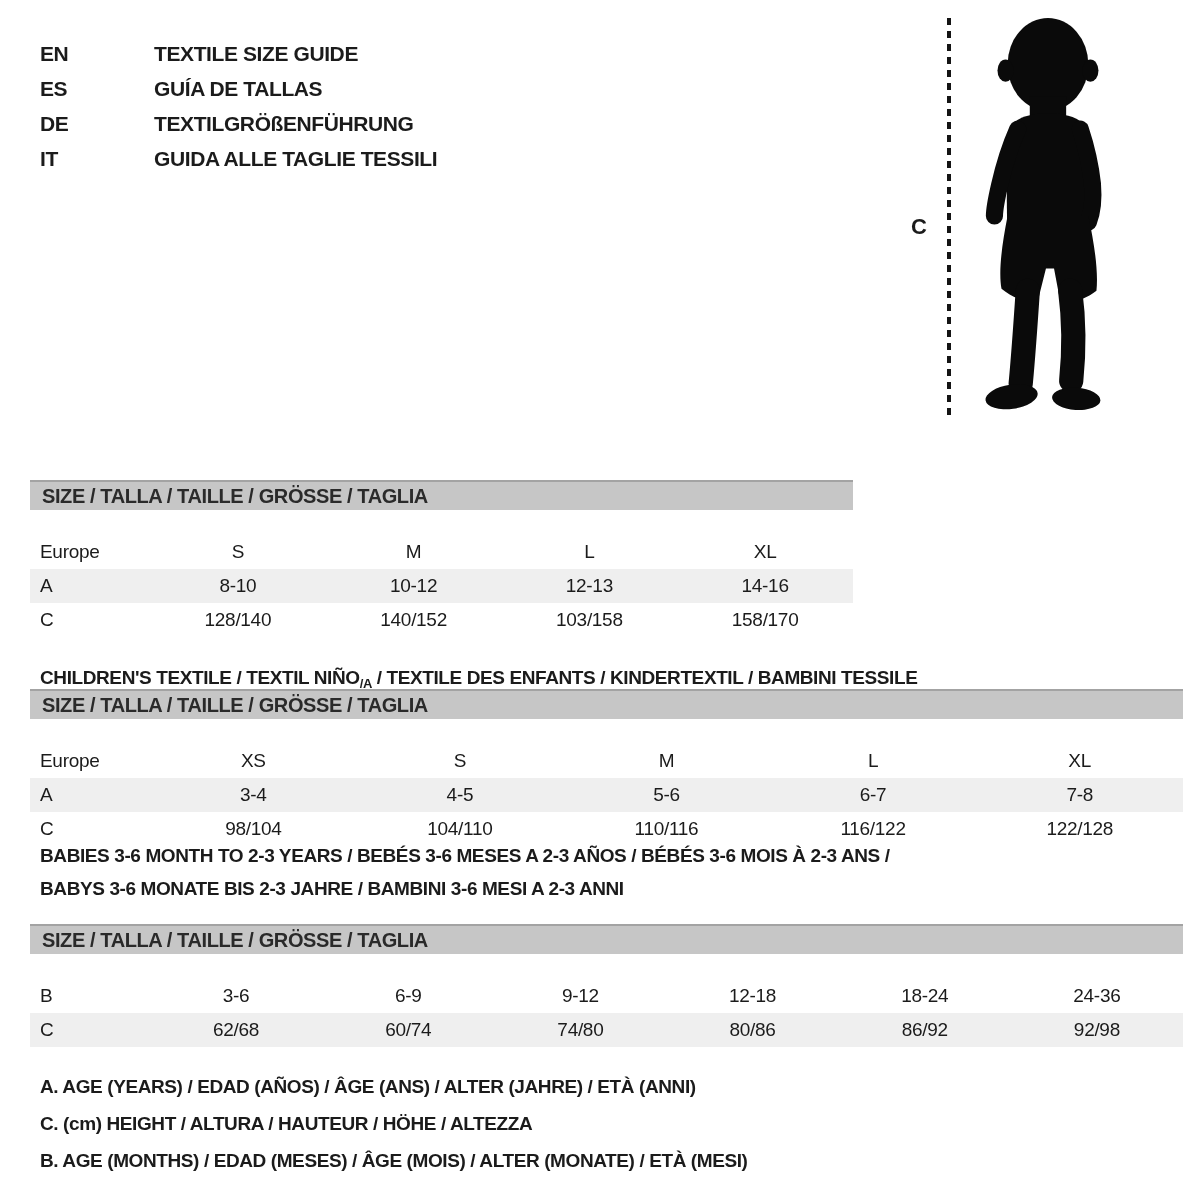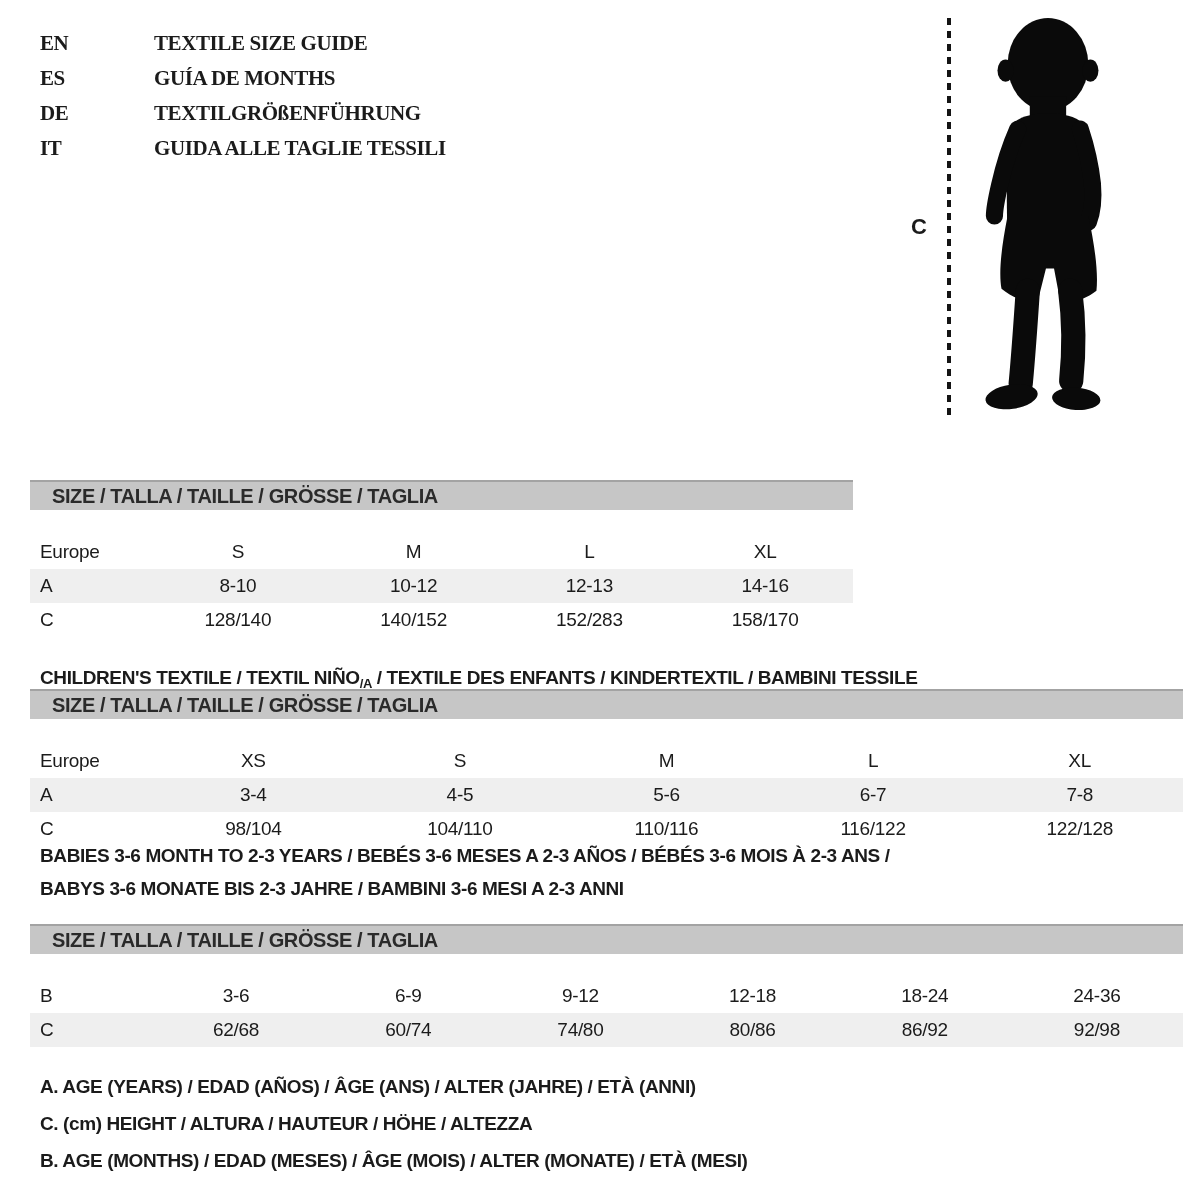--- a/index.html
+++ b/index.html
@@ -12,21 +12,21 @@
   }
   .page {
     position: relative;
     width: 1200px; height: 1200px;
     overflow: hidden;
     background: #ffffff;
   }
 
   
   .lang-block {
-    position: absolute; left: 40px; top: 26px; font-family: Liberation Serif, serif;
+    position: absolute; left: 40px; top: 36px;
   }
   .lang-row { display: flex; height: 35px; align-items: center; }
   .lang-code {
     width: 78px; font-weight: 700; font-size: 21px; letter-spacing: -0.4px;
   }
   .lang-title {
     font-weight: 700; font-size: 21px; letter-spacing: -0.4px; margin-left: 36px;
   }
 
   
@@ -53,21 +53,21 @@
   .sub-a { font-size: 13px; vertical-align: -4px; font-weight: 700; }
 
   
   .size-table {
     position: absolute; left: 30px;
   }
   .table-header {
     background: #c6c6c6;
     border-top: 2px solid #a3a3a3;
     height: 28px; line-height: 28px;
-    padding-left: 22px;
+    padding-left: 12px;
     font-weight: 700; font-size: 20px; letter-spacing: -0.4px;
     color: #2a2a2a;
   }
   table.grid {
     border-collapse: collapse; table-layout: fixed; width: 100%; margin-top: 25px;
   }
   table.grid td {
     height: 34px; font-size: 19px; letter-spacing: -0.3px;
     text-align: center; padding: 0; vertical-align: middle;
   }
@@ -92,21 +92,21 @@
 
 <div class="page">
 
   <div class="lang-block">
     <div class="lang-row">
       <span class="lang-code">EN</span>
       <span class="lang-title">TEXTILE SIZE GUIDE</span>
     </div>
     <div class="lang-row">
       <span class="lang-code">ES</span>
-      <span class="lang-title">GUÍA DE MONTHS</span>
+      <span class="lang-title">GUÍA DE TALLAS</span>
     </div>
     <div class="lang-row">
       <span class="lang-code">DE</span>
       <span class="lang-title">TEXTILGRÖßENFÜHRUNG</span>
     </div>
     <div class="lang-row">
       <span class="lang-code">IT</span>
       <span class="lang-title">GUIDA ALLE TAGLIE TESSILI</span>
     </div>
   </div>
@@ -154,21 +154,21 @@
         <td class="rowlabel">A</td>
         <td>8-10</td>
         <td>10-12</td>
         <td>12-13</td>
         <td>14-16</td>
       </tr>
       <tr>
         <td class="rowlabel">C</td>
         <td>128/140</td>
         <td>140/152</td>
-        <td>152/283</td>
+        <td>103/158</td>
         <td>158/170</td>
       </tr>
     </tbody>
       </table>
   </div>
 
   <div class="section-title" style="top:667px">
     <span>CHILDREN'S TEXTILE / TEXTIL NIÑO</span><span class="sub-a">/A</span><span> / TEXTILE DES ENFANTS / KINDERTEXTIL / BAMBINI TESSILE</span>
   </div>
 

